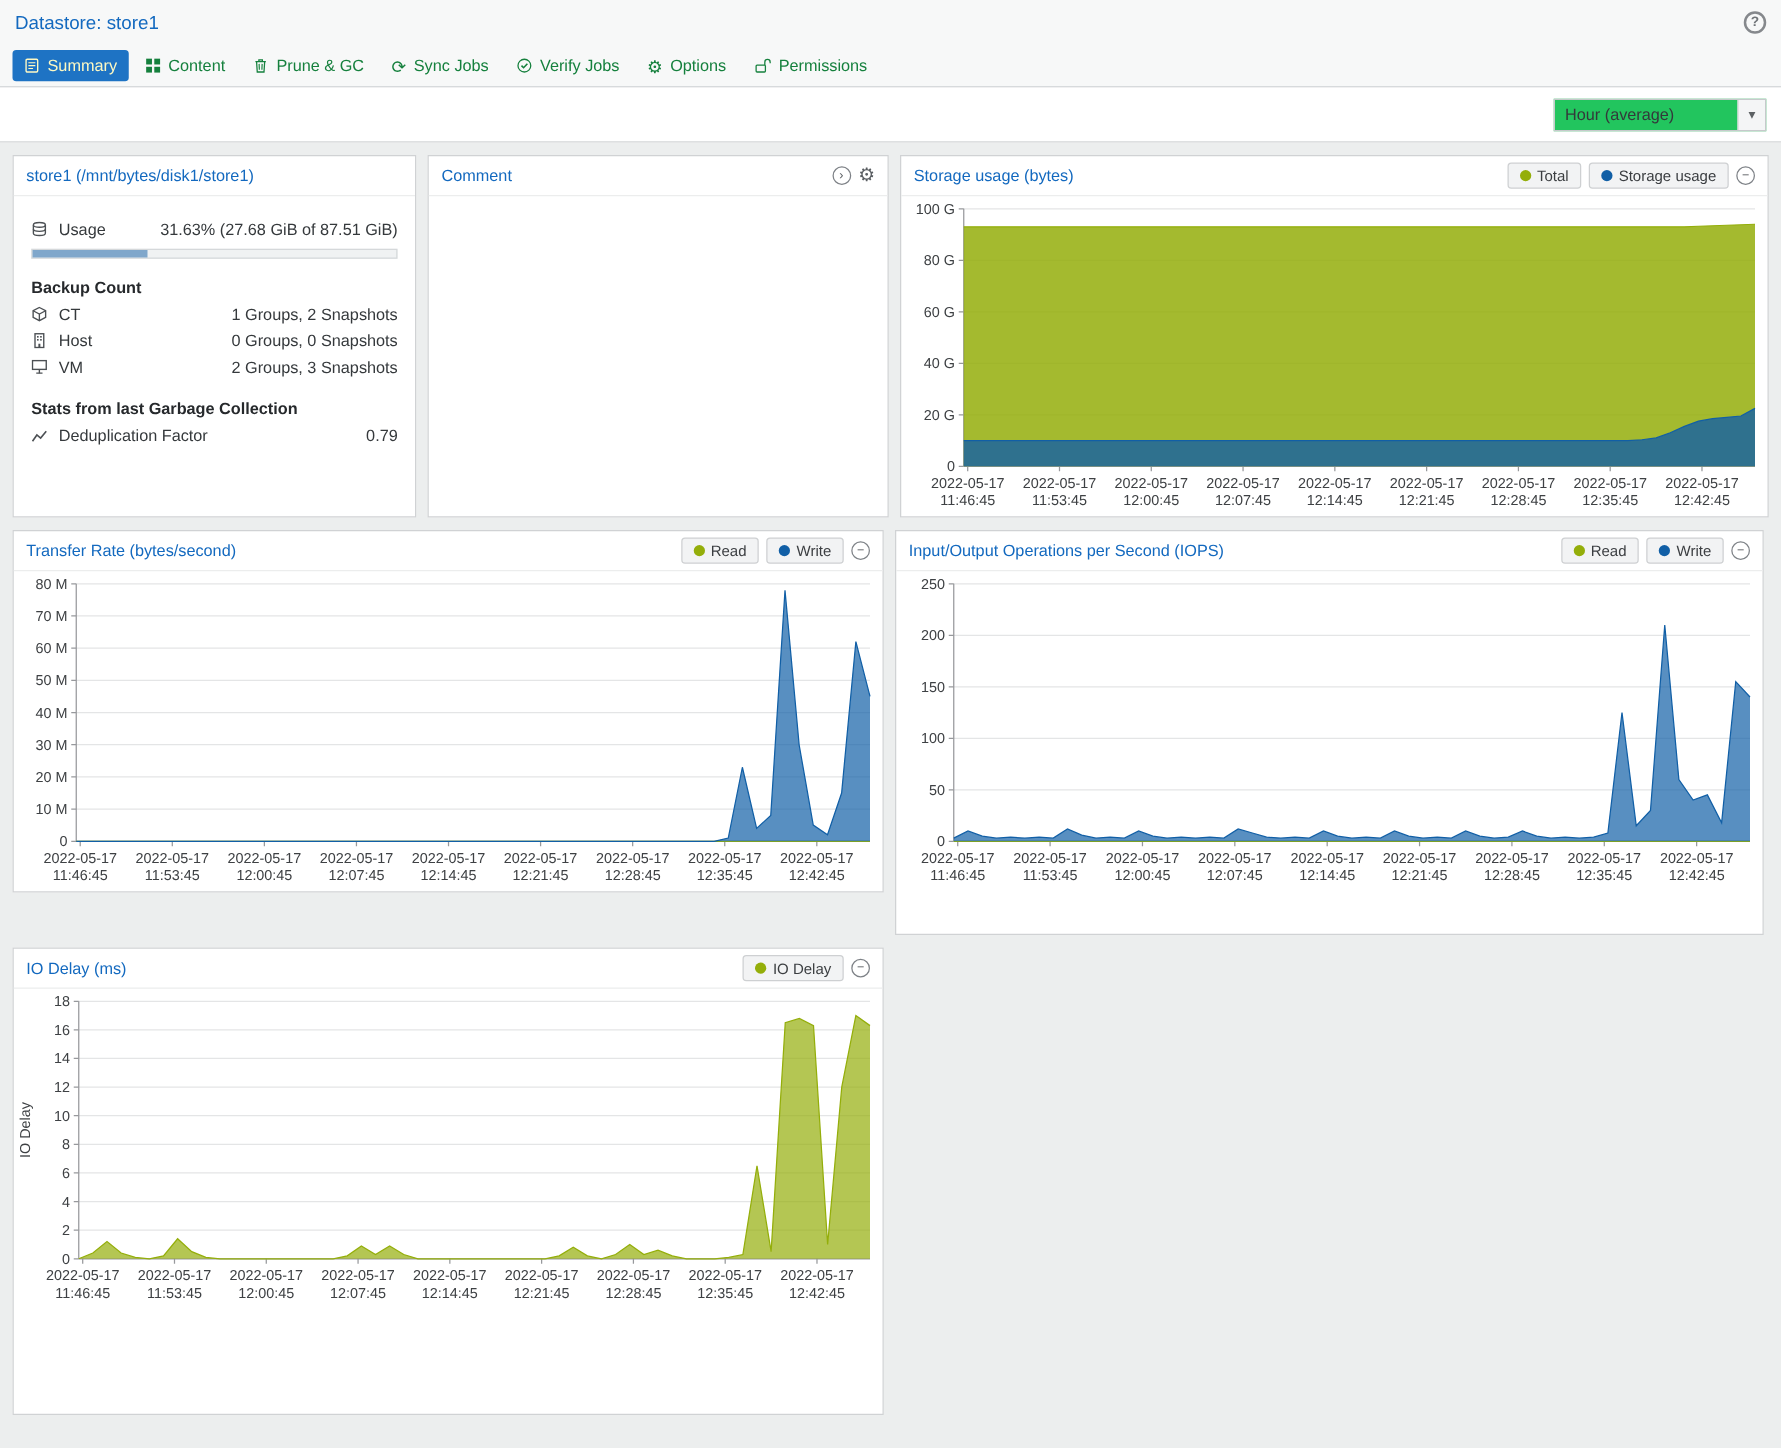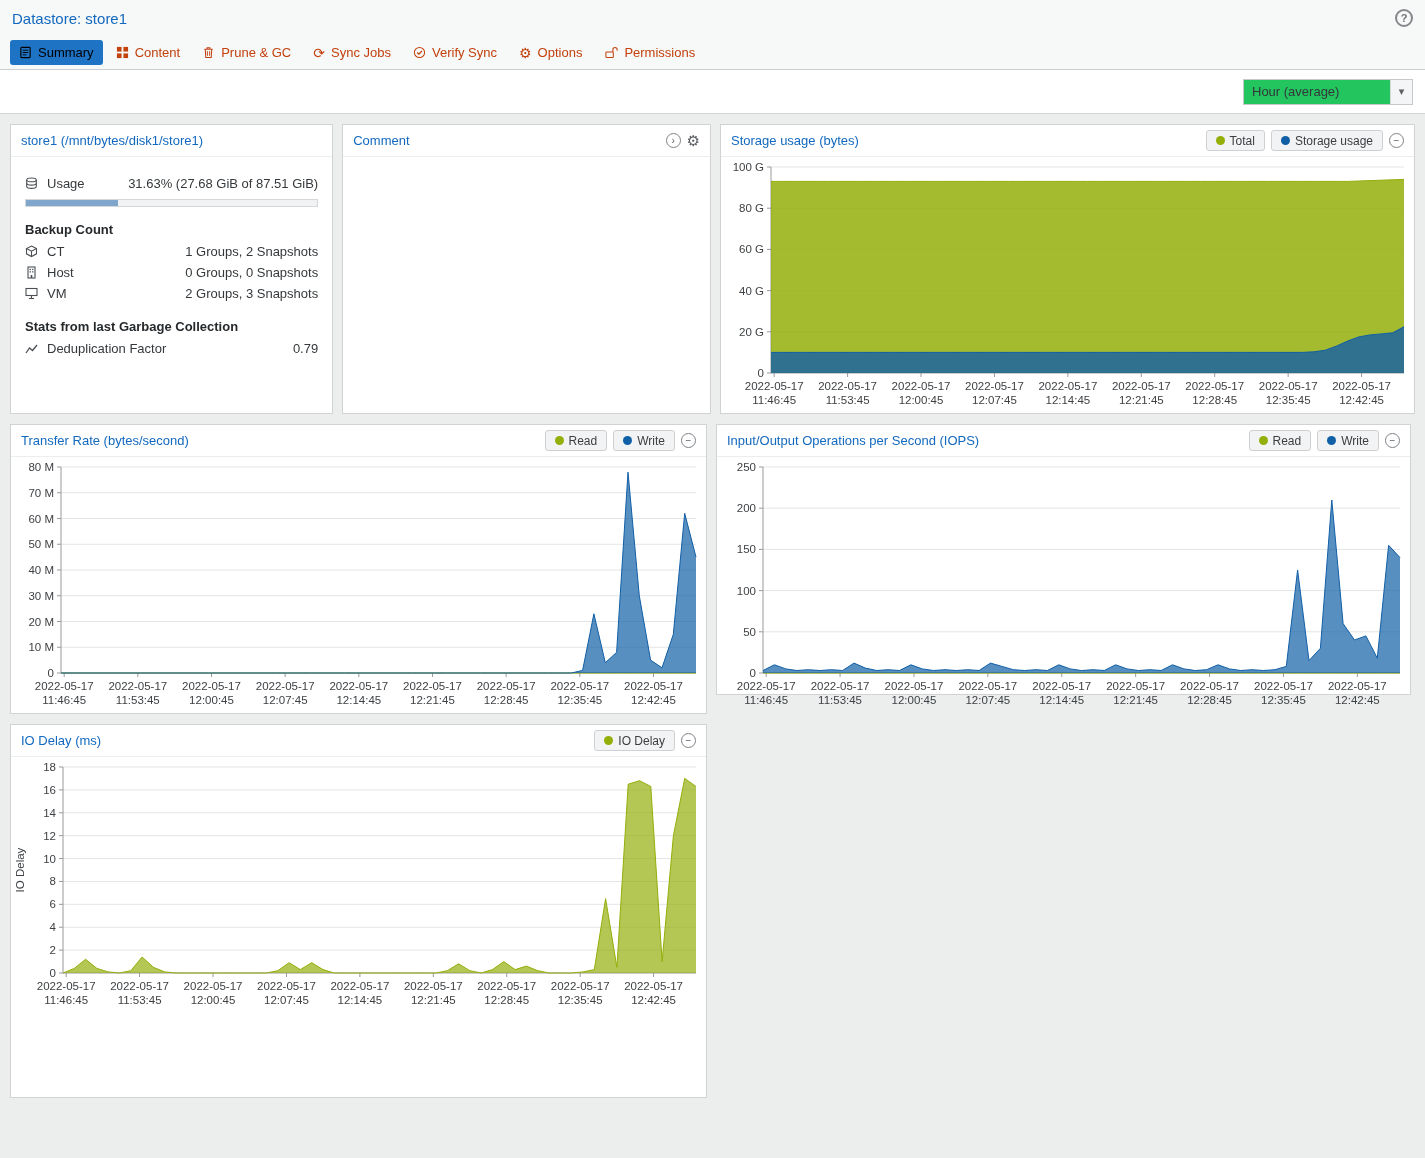--- a/index.html
+++ b/index.html
@@ -3,22 +3,22 @@
 <meta charset="utf-8">
 <style>
   *{box-sizing:border-box}
   html,body{margin:0;padding:0}
   body{width:1425px;height:1158px;overflow:hidden;background:#eceeee;font-family:"Liberation Sans",sans-serif;font-size:13px;color:#35393c}
   .titlebar{height:36px;background:#f7f8f8;display:flex;align-items:center;padding:0 12px}
   .app-title{color:#1369bf;font-size:15px}
   .spacer{flex:1}
   .help-btn{width:18px;height:18px;border:2px solid #85888c;border-radius:50%;color:#6f7377;font-size:11px;font-weight:bold;display:flex;align-items:center;justify-content:center;cursor:pointer}
   .tabbar{height:34px;background:#f7f8f8;border-bottom:1px solid #cdd0d2;display:flex;align-items:center;padding:0 10px;gap:4px}
-  .tab{display:flex;align-items:center;gap:6px;padding:6px 9px;border-radius:3px;color:#c2410c;cursor:pointer;line-height:1;white-space:nowrap}
-  .tab.active{background:#1e73c4;color:#000000}
+  .tab{display:flex;align-items:center;gap:6px;padding:6px 9px;border-radius:3px;color:#15803d;cursor:pointer;line-height:1;white-space:nowrap}
+  .tab.active{background:#1e73c4;color:#fef9c3}
   .glyph{font-size:14px;line-height:1;display:inline-block}
   .controlbar{height:44px;background:#fff;border-bottom:1px solid #d3d6d8;display:flex;align-items:center;justify-content:flex-end;padding:0 12px}
   .combo{width:170px;height:26px;border:1px solid #c6c9cb;background:#22c55e;display:flex;align-items:center;cursor:pointer}
   .combo-value{flex:1;padding:0 8px;color:#34383b;font-size:13px}
   .combo-trigger{width:22px;height:100%;display:flex;align-items:center;justify-content:center;color:#5d6164;border-left:1px solid #d8dadc;background:#f4f5f6;font-size:11px}
   .content{padding:10px;display:flex;flex-direction:column;gap:10px}
   .row{display:flex;gap:9px}
   .panel{background:#fff;border:1px solid #d0d2d4}
   .panel-header{height:32px;display:flex;align-items:center;padding:0 10px;border-bottom:1px solid #eceded;gap:8px}
   .panel-title{color:#1369bf;font-size:13px;white-space:nowrap}
@@ -76,21 +76,21 @@
   </div>
   <div class="tab">
     <span class="glyph">⟳</span>
     <span>Sync Jobs</span>
   </div>
   <div class="tab">
     <svg width="13" height="13" viewBox="0 0 14 14">
         <circle cx="7" cy="7" r="5.5" fill="none" stroke="currentColor" stroke-width="1.1"></circle>
         <path d="M4.5 7l1.8 1.8L9.6 5.4" fill="none" stroke="currentColor" stroke-width="1.4"></path>
       </svg>
-    <span>Verify Sync</span>
+    <span>Verify Jobs</span>
   </div>
   <div class="tab">
     <span class="glyph">⚙</span>
     <span>Options</span>
   </div>
   <div class="tab">
     <svg width="14" height="13" viewBox="0 0 15 14">
         <path d="M9.5 6.5V4a2.3 2.3 0 0 1 4.6 0v1" fill="none" stroke="currentColor" stroke-width="1.1"></path>
         <rect x="2" y="6.5" width="8" height="6" rx="0.8" fill="none" stroke="currentColor" stroke-width="1.1"></rect>
       </svg>
@@ -316,21 +316,21 @@
           <text x="568.7950000000001" y="233" text-anchor="middle" class="tick"><tspan x="568.7950000000001">2022-05-17</tspan><tspan x="568.7950000000001" dy="14">12:35:45</tspan></text>
           <line x1="642.455" y1="216" x2="642.455" y2="220" stroke="#97999c"></line>
           <text x="642.455" y="233" text-anchor="middle" class="tick"><tspan x="642.455">2022-05-17</tspan><tspan x="642.455" dy="14">12:42:45</tspan></text>
           <polygon points="50,216 50.0,216.0 61.3,216.0 72.7,216.0 84.0,216.0 95.4,216.0 106.7,216.0 118.0,216.0 129.4,216.0 140.7,216.0 152.1,216.0 163.4,216.0 174.7,216.0 186.1,216.0 197.4,216.0 208.8,216.0 220.1,216.0 231.4,216.0 242.8,216.0 254.1,216.0 265.4,216.0 276.8,216.0 288.1,216.0 299.5,216.0 310.8,216.0 322.1,216.0 333.5,216.0 344.8,216.0 356.2,216.0 367.5,216.0 378.8,216.0 390.2,216.0 401.5,216.0 412.9,216.0 424.2,216.0 435.5,216.0 446.9,216.0 458.2,216.0 469.6,216.0 480.9,216.0 492.2,216.0 503.6,216.0 514.9,216.0 526.3,216.0 537.6,216.0 548.9,216.0 560.3,216.0 571.6,216.0 582.9,216.0 594.3,216.0 605.6,216.0 617.0,216.0 628.3,216.0 639.6,216.0 651.0,216.0 662.3,216.0 673.7,216.0 685.0,216.0 685,216" fill="#94ae0a" fill-opacity="0.7" stroke="none"></polygon>
           <polyline points="50.0,216.0 61.3,216.0 72.7,216.0 84.0,216.0 95.4,216.0 106.7,216.0 118.0,216.0 129.4,216.0 140.7,216.0 152.1,216.0 163.4,216.0 174.7,216.0 186.1,216.0 197.4,216.0 208.8,216.0 220.1,216.0 231.4,216.0 242.8,216.0 254.1,216.0 265.4,216.0 276.8,216.0 288.1,216.0 299.5,216.0 310.8,216.0 322.1,216.0 333.5,216.0 344.8,216.0 356.2,216.0 367.5,216.0 378.8,216.0 390.2,216.0 401.5,216.0 412.9,216.0 424.2,216.0 435.5,216.0 446.9,216.0 458.2,216.0 469.6,216.0 480.9,216.0 492.2,216.0 503.6,216.0 514.9,216.0 526.3,216.0 537.6,216.0 548.9,216.0 560.3,216.0 571.6,216.0 582.9,216.0 594.3,216.0 605.6,216.0 617.0,216.0 628.3,216.0 639.6,216.0 651.0,216.0 662.3,216.0 673.7,216.0 685.0,216.0" fill="none" stroke="#94ae0a" stroke-width="1"></polyline>
           <polygon points="50,216 50.0,216.0 61.3,216.0 72.7,216.0 84.0,216.0 95.4,216.0 106.7,216.0 118.0,216.0 129.4,216.0 140.7,216.0 152.1,216.0 163.4,216.0 174.7,216.0 186.1,216.0 197.4,216.0 208.8,216.0 220.1,216.0 231.4,216.0 242.8,216.0 254.1,216.0 265.4,216.0 276.8,216.0 288.1,216.0 299.5,216.0 310.8,216.0 322.1,216.0 333.5,216.0 344.8,216.0 356.2,216.0 367.5,216.0 378.8,216.0 390.2,216.0 401.5,216.0 412.9,216.0 424.2,216.0 435.5,216.0 446.9,216.0 458.2,216.0 469.6,216.0 480.9,216.0 492.2,216.0 503.6,216.0 514.9,216.0 526.3,216.0 537.6,216.0 548.9,216.0 560.3,216.0 571.6,213.4 582.9,156.8 594.3,205.7 605.6,195.4 617.0,15.2 628.3,138.8 639.6,203.1 651.0,210.8 662.3,177.4 673.7,56.3 685.0,100.1 685,216" fill="#115fa6" fill-opacity="0.7" stroke="none"></polygon>
           <polyline points="50.0,216.0 61.3,216.0 72.7,216.0 84.0,216.0 95.4,216.0 106.7,216.0 118.0,216.0 129.4,216.0 140.7,216.0 152.1,216.0 163.4,216.0 174.7,216.0 186.1,216.0 197.4,216.0 208.8,216.0 220.1,216.0 231.4,216.0 242.8,216.0 254.1,216.0 265.4,216.0 276.8,216.0 288.1,216.0 299.5,216.0 310.8,216.0 322.1,216.0 333.5,216.0 344.8,216.0 356.2,216.0 367.5,216.0 378.8,216.0 390.2,216.0 401.5,216.0 412.9,216.0 424.2,216.0 435.5,216.0 446.9,216.0 458.2,216.0 469.6,216.0 480.9,216.0 492.2,216.0 503.6,216.0 514.9,216.0 526.3,216.0 537.6,216.0 548.9,216.0 560.3,216.0 571.6,213.4 582.9,156.8 594.3,205.7 605.6,195.4 617.0,15.2 628.3,138.8 639.6,203.1 651.0,210.8 662.3,177.4 673.7,56.3 685.0,100.1" fill="none" stroke="#115fa6" stroke-width="1"></polyline>
         </svg>
     </div>
 
-    <div class="panel" style="width:695px;height:271px">
+    <div class="panel" style="width:695px;height:324px">
       <div class="panel-header">
         <span class="panel-title">Input/Output Operations per Second (IOPS)</span>
         <div class="legend">
           <span class="legend-btn">
             <span class="dot" style="background-color: rgb(148, 174, 10);"></span>
             <span>Read</span>
           </span>
           <span class="legend-btn">
             <span class="dot" style="background-color: rgb(17, 95, 166);"></span>
             <span>Write</span>

